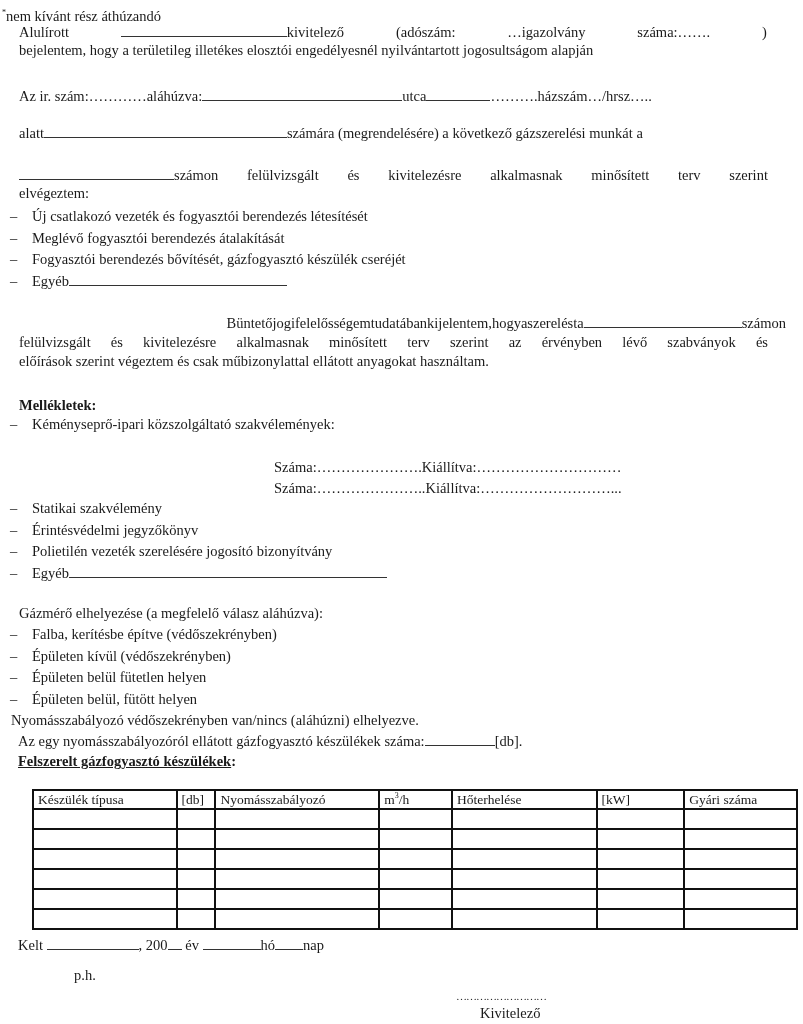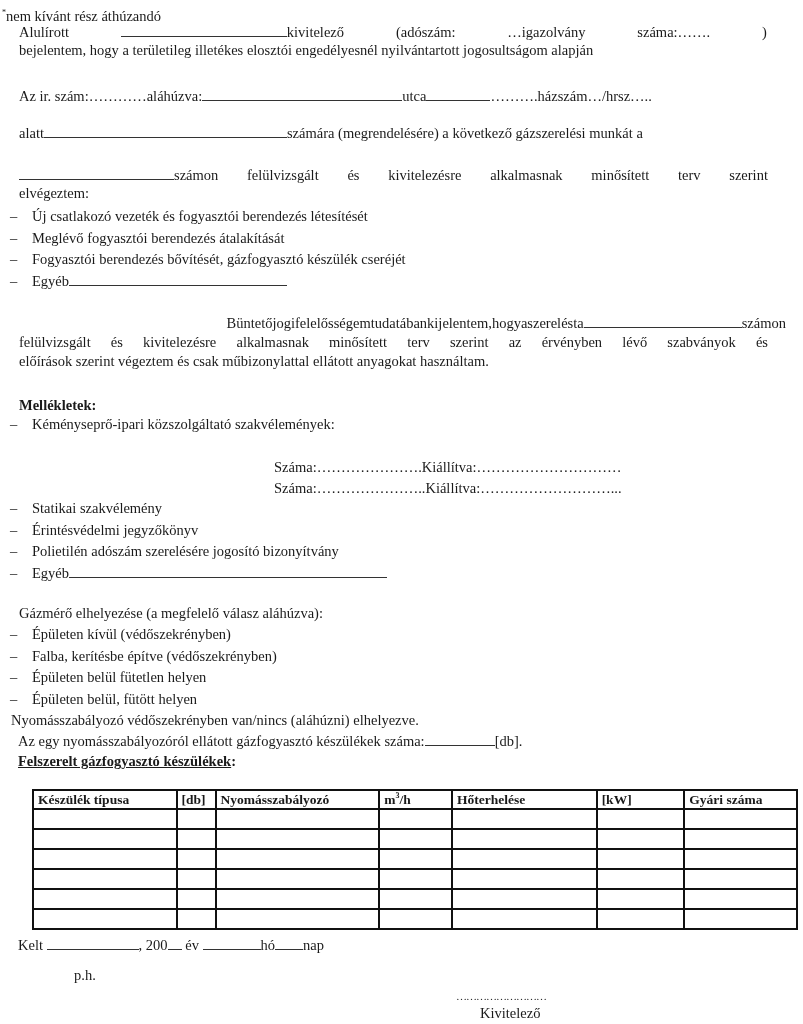--- a/index.html
+++ b/index.html
@@ -16,21 +16,21 @@
   sup { font-size: 8px; }
   .bold { font-weight: bold; }
   .ul { text-decoration: underline; text-align: right; }
   table.devices {
     position: absolute; left: 32px; top: 789px; width: 766px;
     border-collapse: collapse; font-size: 13.5px;
   }
   table.devices th, table.devices td {
     border: 2px solid #111; height: 18px; padding: 0 4px; text-align: left;
   }
-  table.devices th { font-weight: bold; height: 17px; margin-top: 29px; }
+  table.devices th { font-weight: normal; height: 17px; margin-top: 29px; }
 </style>
 </head>
 <body>
 
 <div class="abs line" style="left:2px; top:4px;">
   <sup>*</sup><span>nem kívánt rész áthúzandó</span>
 </div>
 
 <div class="abs line" style="left:19px; top:23px; width:748px; display:flex; justify-content:space-between;">
   <span>Alulírott</span>
@@ -87,28 +87,28 @@
 <div class="abs" style="left:10px; top:414px; line-height:21.5px;">
   <div><span class="dash">–</span><span>Kéményseprő-ipari közszolgáltató szakvélemények:</span></div>
 </div>
 <div class="abs" style="left:274px; top:457px; line-height:21px;">
   <div>Száma:………………….Kiállítva:…………………………</div>
   <div>Száma:…………………..Kiállítva:………………………...</div>
 </div>
 <div class="abs" style="left:10px; top:498px; line-height:21.5px;">
   <div><span class="dash">–</span><span>Statikai szakvélemény</span></div>
   <div><span class="dash">–</span><span>Érintésvédelmi jegyzőkönyv</span></div>
-  <div><span class="dash">–</span><span>Polietilén adószám szerelésére jogosító bizonyítvány</span></div>
+  <div><span class="dash">–</span><span>Polietilén vezeték szerelésére jogosító bizonyítvány</span></div>
   <div><span class="dash">–</span><span>Egyéb</span><span class="blank" style="width:318px;"></span></div>
 </div>
 
 <div class="abs line" style="left:19px; top:604px;">Gázmérő elhelyezése (a megfelelő válasz aláhúzva):</div>
 <div class="abs" style="left:10px; top:624px; line-height:21.5px;">
+  <div><span class="dash">–</span><span>Falba, kerítésbe építve (védőszekrényben)</span></div>
   <div><span class="dash">–</span><span>Épületen kívül (védőszekrényben)</span></div>
-  <div><span class="dash">–</span><span>Falba, kerítésbe építve (védőszekrényben)</span></div>
   <div><span class="dash">–</span><span>Épületen belül fütetlen helyen</span></div>
   <div><span class="dash">–</span><span>Épületen belül, fütött helyen</span></div>
 </div>
 <div class="abs line" style="left:11px; top:711px;">Nyomásszabályozó védőszekrényben van/nincs (aláhúzni) elhelyezve.</div>
 <div class="abs line" style="left:18px; top:732px;">
   <span>Az egy nyomásszabályozóról ellátott gázfogyasztó készülékek száma:</span><span class="blank" style="width:70px;"></span><span>[db].</span>
 </div>
 <div class="abs line bold" style="left:18px; top:752px;">
   <span class="ul">Felszerelt gázfogyasztó készülékek</span><span>:</span>
 </div>

